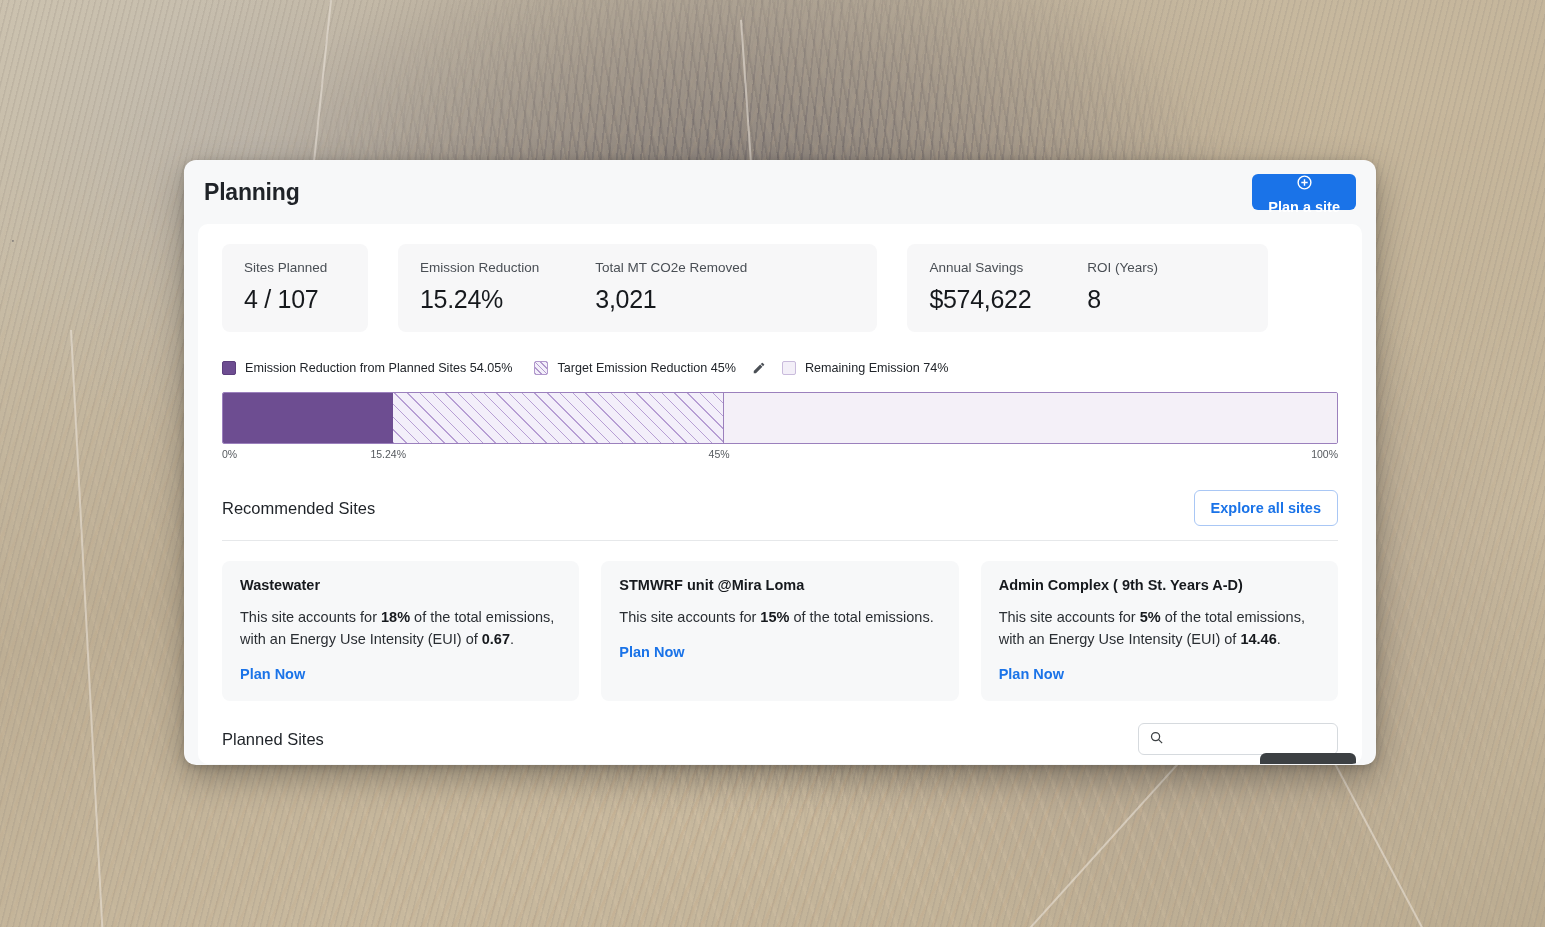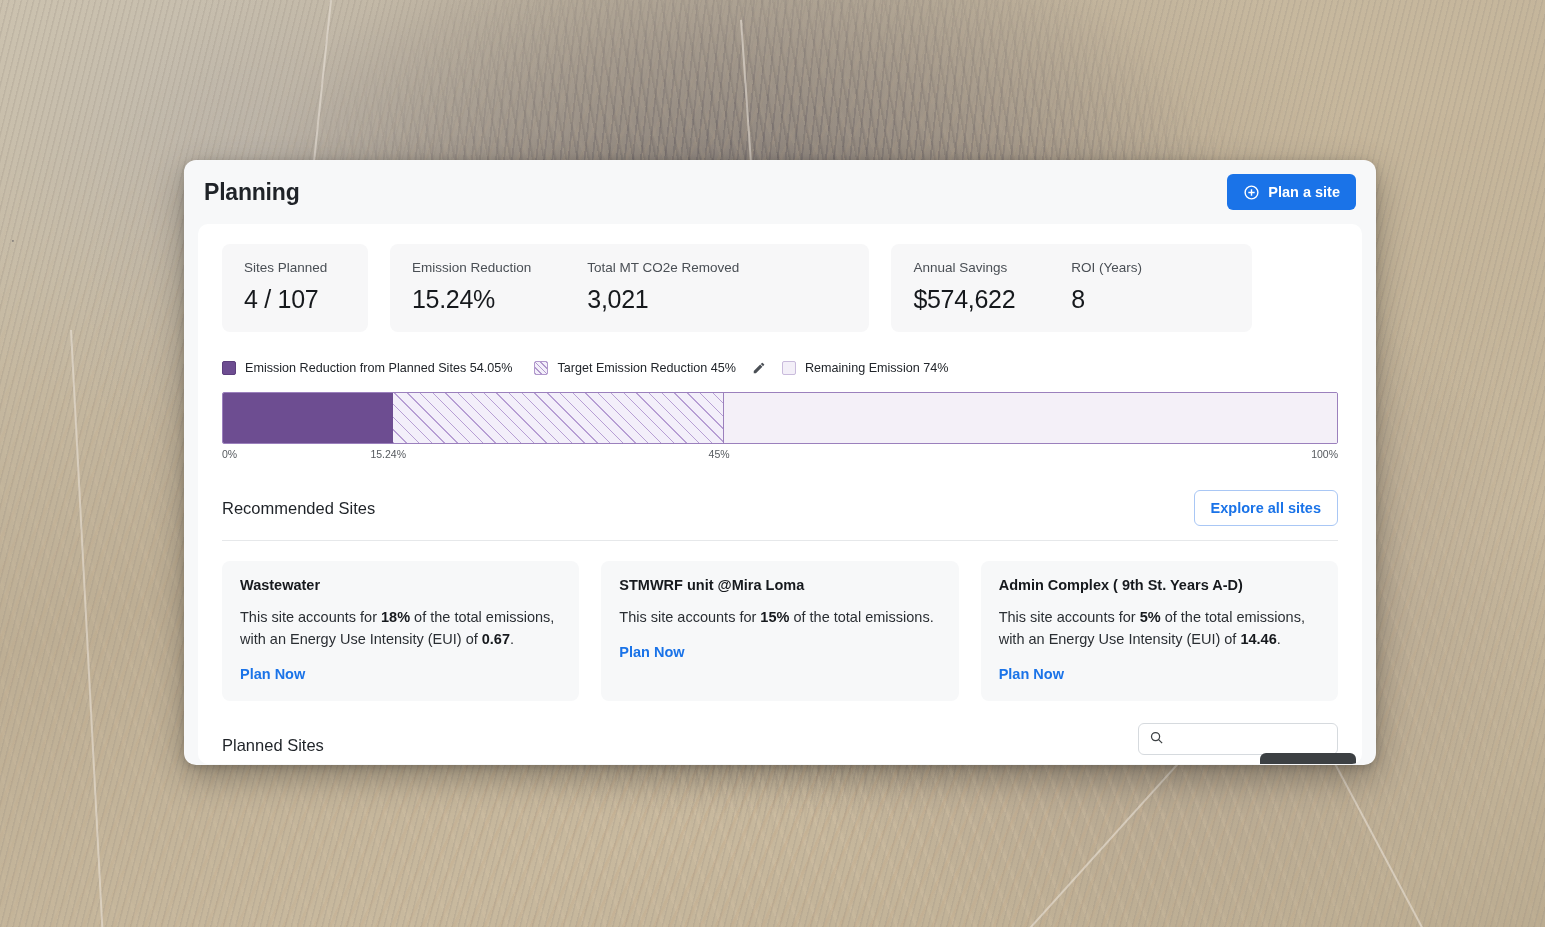--- a/index.html
+++ b/index.html
@@ -97,36 +97,37 @@
     color: #ffffff;
     border: none;
     border-radius: 6px;
     height: 36px;
     padding: 0 16px;
     font-size: 14.5px;
     font-weight: bold;
     font-family: inherit;
     cursor: pointer;
     white-space: nowrap;
+    flex-direction: column;
   }
   .btn-primary svg { display: block; }
 
   
   .content-card {
     background: #ffffff;
     border-radius: 10px;
     margin: 0 14px 0 14px;
     height: 540px;
     padding: 20px 24px 0 24px;
     position: relative;
     overflow: hidden;
   }
 
   
-  .kpi-row { display: flex; gap: 22px; align-items: stretch; }
+  .kpi-row { display: flex; gap: 30px; align-items: stretch; }
   .kpi-group {
     background: #f7f7f8;
     border-radius: 8px;
     padding: 16px 22px 18px 22px;
     display: flex;
     gap: 56px;
   }
   .kpi-group.g1 { width: 146px; }
   .kpi-group.g2 { flex: 0 0 auto; padding-right: 130px; }
   .kpi-group.g3 { flex: 0 0 auto; padding-right: 110px; }
@@ -251,21 +252,21 @@
     color: #1a73e8;
     cursor: pointer;
     text-decoration: none;
     display: inline-block;
   }
 
   
   .planned-row {
     margin-top: 22px;
     display: flex;
-    align-items: flex-end;
+    align-items: center;
     justify-content: space-between;
     position: relative;
   }
   .search-box {
     width: 200px;
     height: 32px;
     border: 1px solid #d6dade;
     border-radius: 6px;
     background: #ffffff;
     display: flex;

